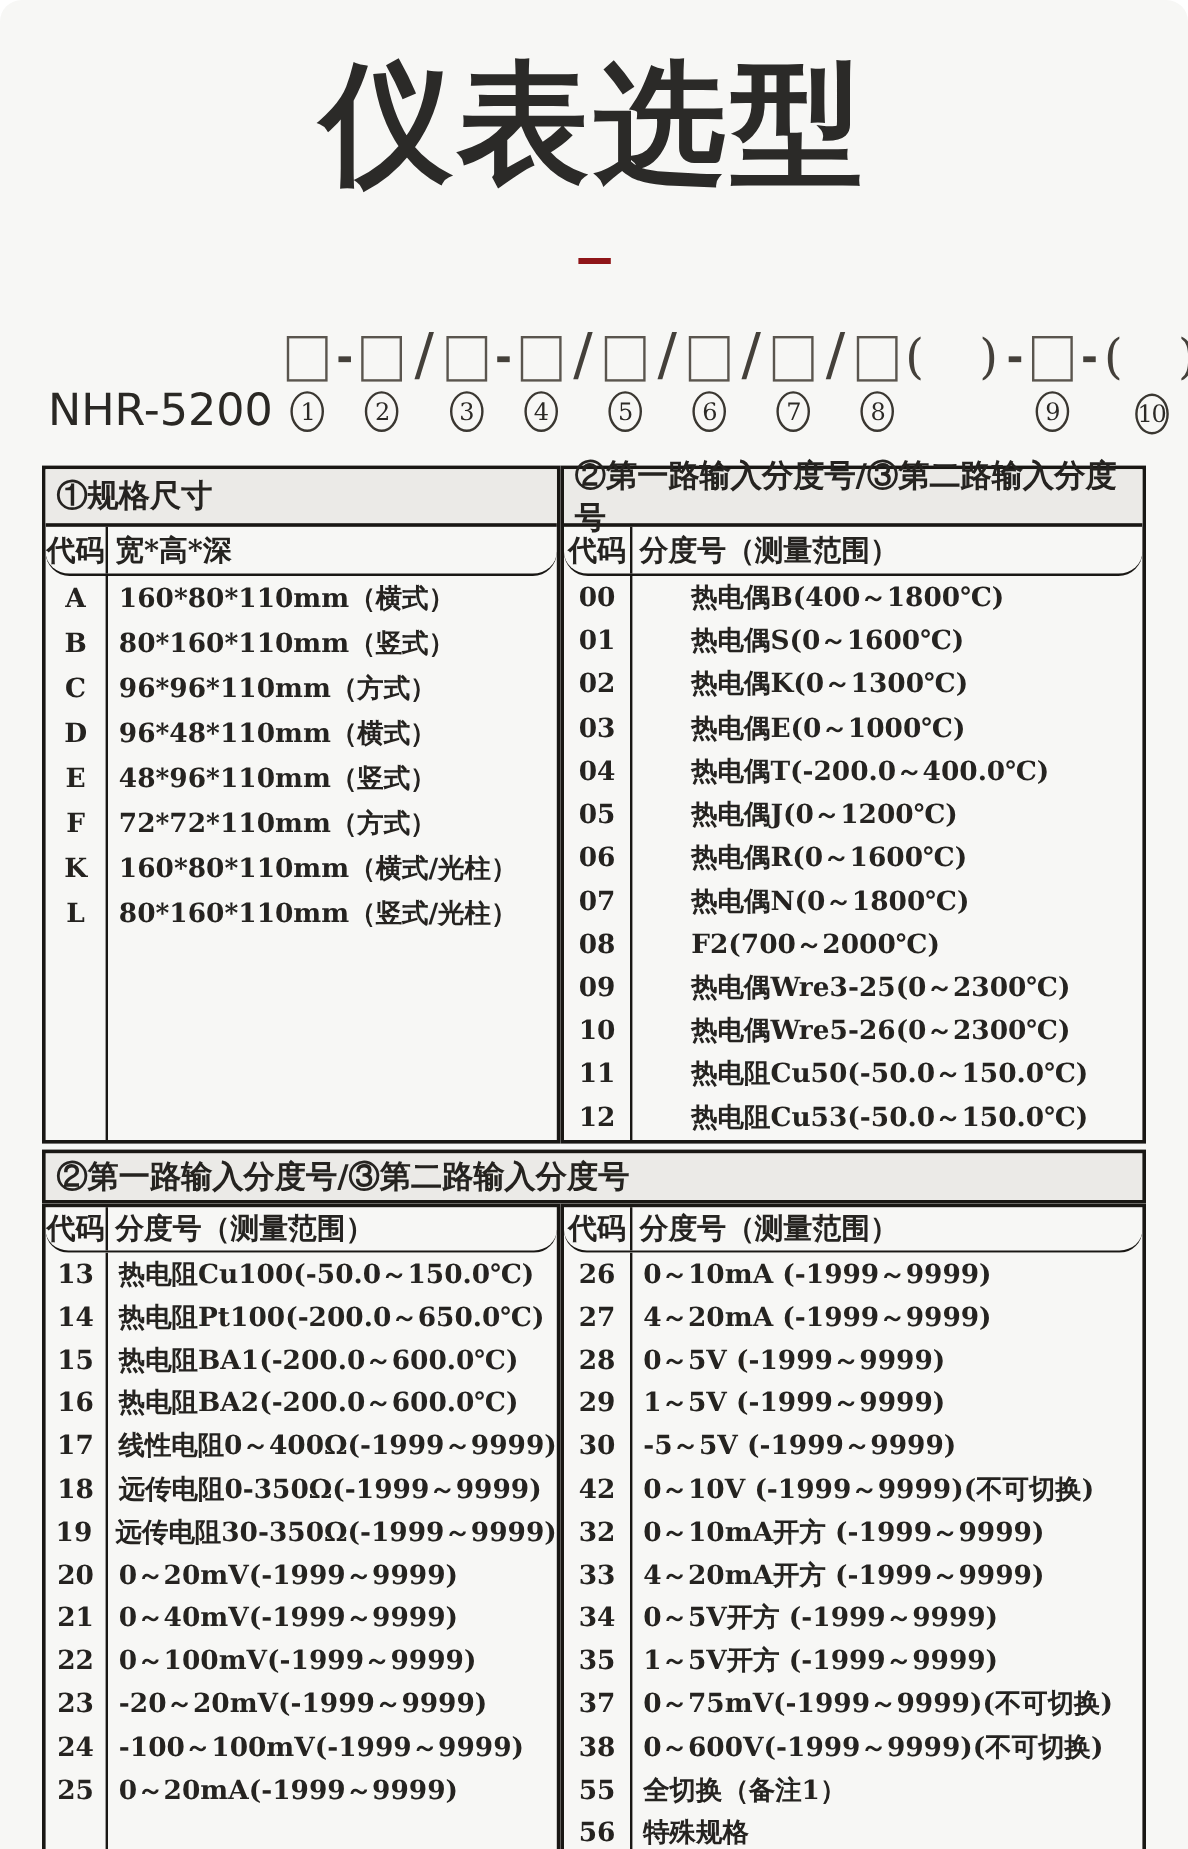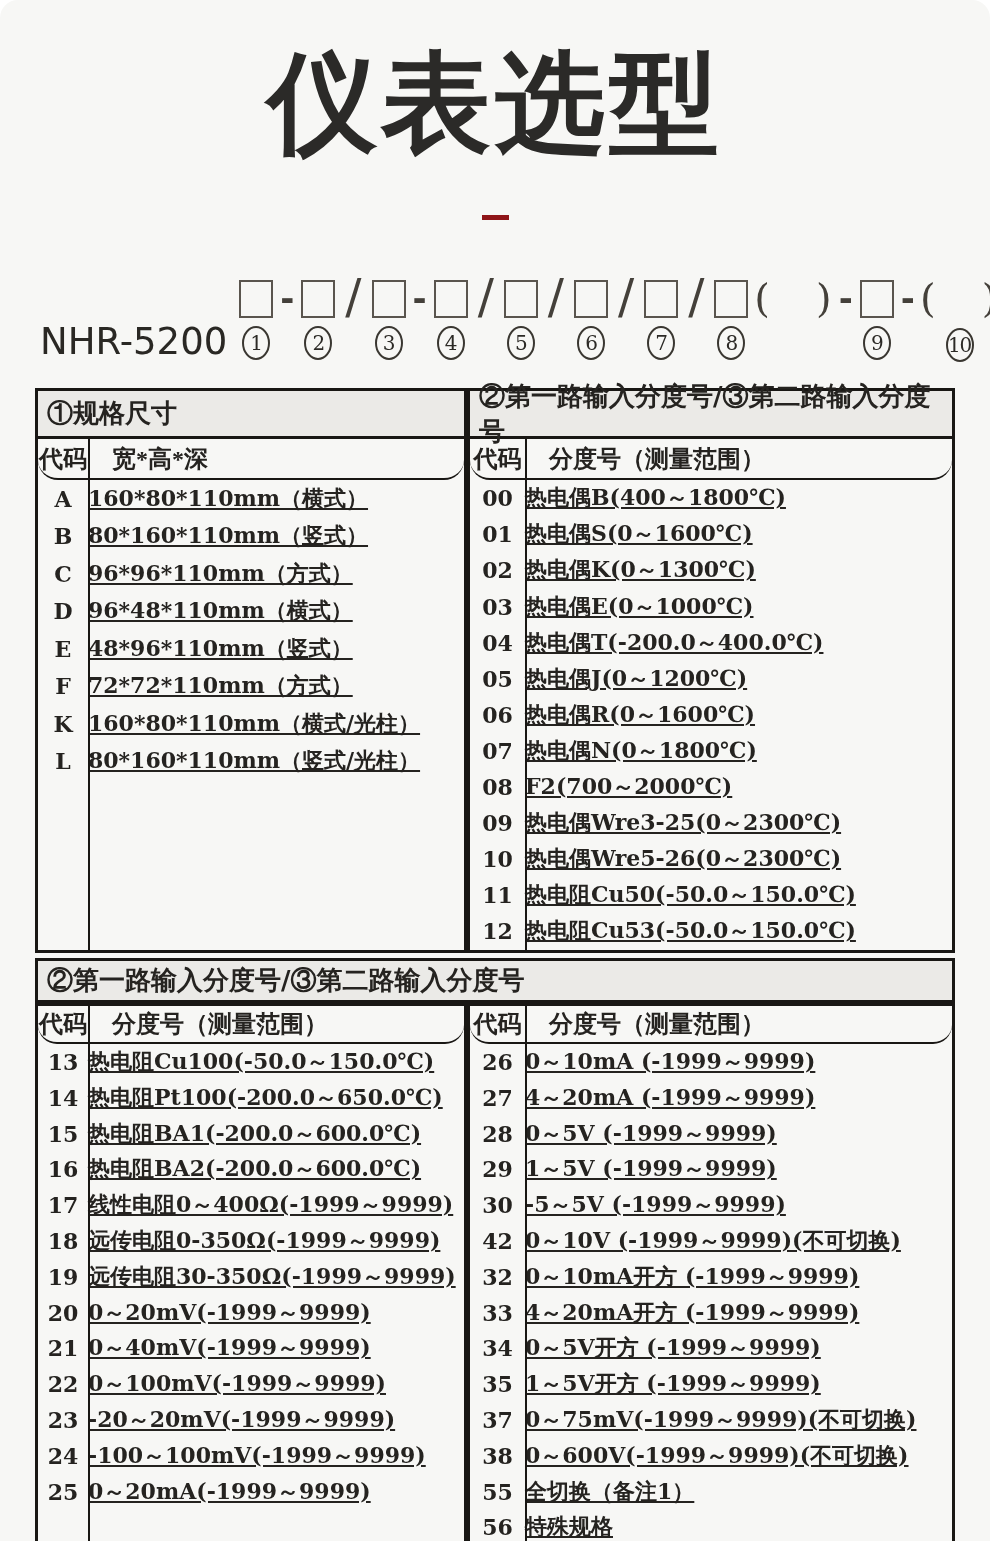--- a/index.html
+++ b/index.html
@@ -37,35 +37,35 @@
   .panel.pleft{width:432px;}
   .panel.pright{width:488px;border-left-width:3px;margin-left:0;}
   .sec-header{height:45px;background:#ebeae7;border-bottom:3px solid #191714;
         display:flex;align-items:center;padding-left:9px;
         font-size:26px;font-weight:700;letter-spacing:0px;}
   .cols-header{display:flex;align-items:stretch;border-bottom:2px solid #191714;height:39px;
         font-size:24px;font-weight:700;border-radius:20px;}
   .code-h{display:flex;align-items:center;justify-content:center;border-right:2px solid #191714;}
   .pleft .code-h{width:50px;}
   .pright .code-h{width:55px;}
-  .desc-h{display:flex;align-items:center;padding-left:22px;font-family:Liberation Serif, serif;}
+  .desc-h{display:flex;align-items:center;padding-left:6px;}
   .tbody{position:relative;}
   .vline{position:absolute;top:0;bottom:0;width:2px;background:#191714;}
   .pleft .vline{left:50px;}
   .pright .vline{left:55px;}
   .trow{display:flex;align-items:center;}
   .td{font-size:22px;font-weight:700;white-space:nowrap;}
   .td.code{text-align:center;}
   .pleft .td.code{width:50px;}
   .pright .td.code{width:55px;}
-  .td.desc{text-decoration:underline;}
+  .td.desc{padding-left:11px;}
   
   .sec1 .tbody{height:470px;}
   .sec1-left .trow{height:37.5px;}
-  .sec1-right .trow{height:36.1px;}
+  .sec1-right .trow{height:36.1px;gap:40px;}
   .sec2-headerbar{margin-top:5px;height:45px;background:#ebeae7;border:3px solid #191714;
         box-sizing:border-box;display:flex;align-items:center;padding-left:9px;
         font-size:26px;font-weight:700;}
   .sec2 .cols-header{height:36px;}
   .sec2 .tbody{height:610px;}
   .sec2 .trow{height:35.8px;}
 </style>
 </head>
 <body>
 

